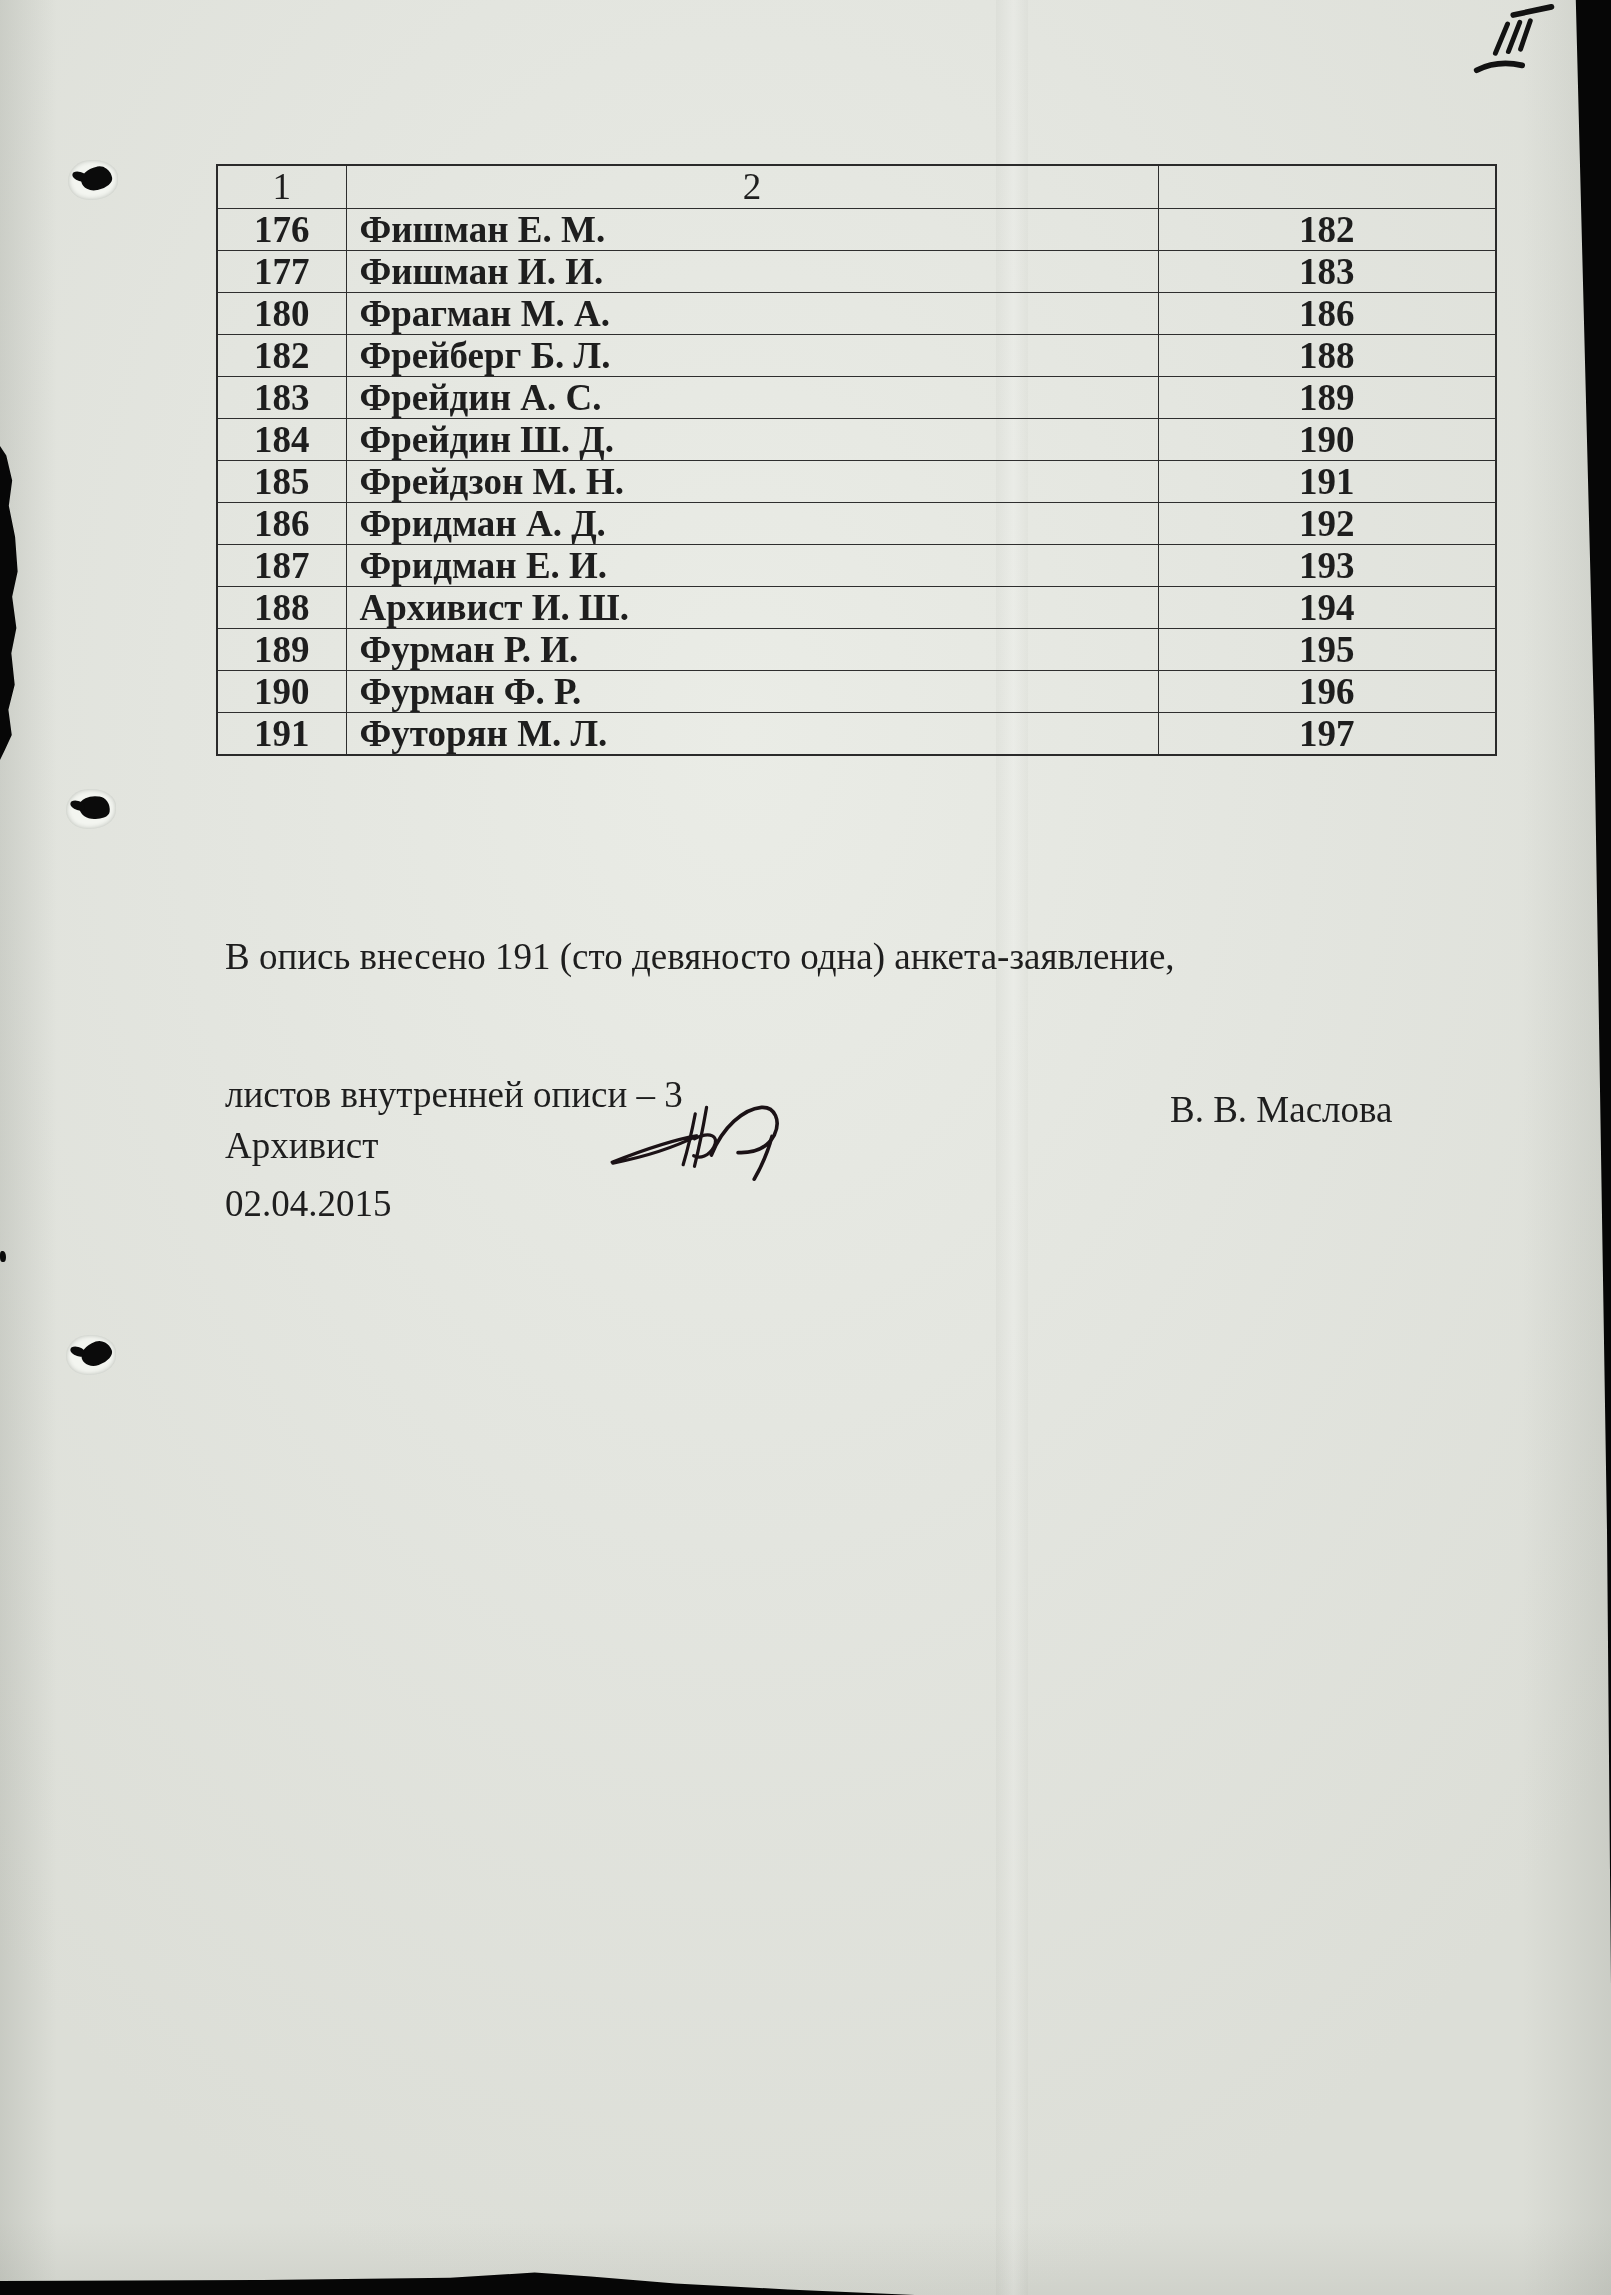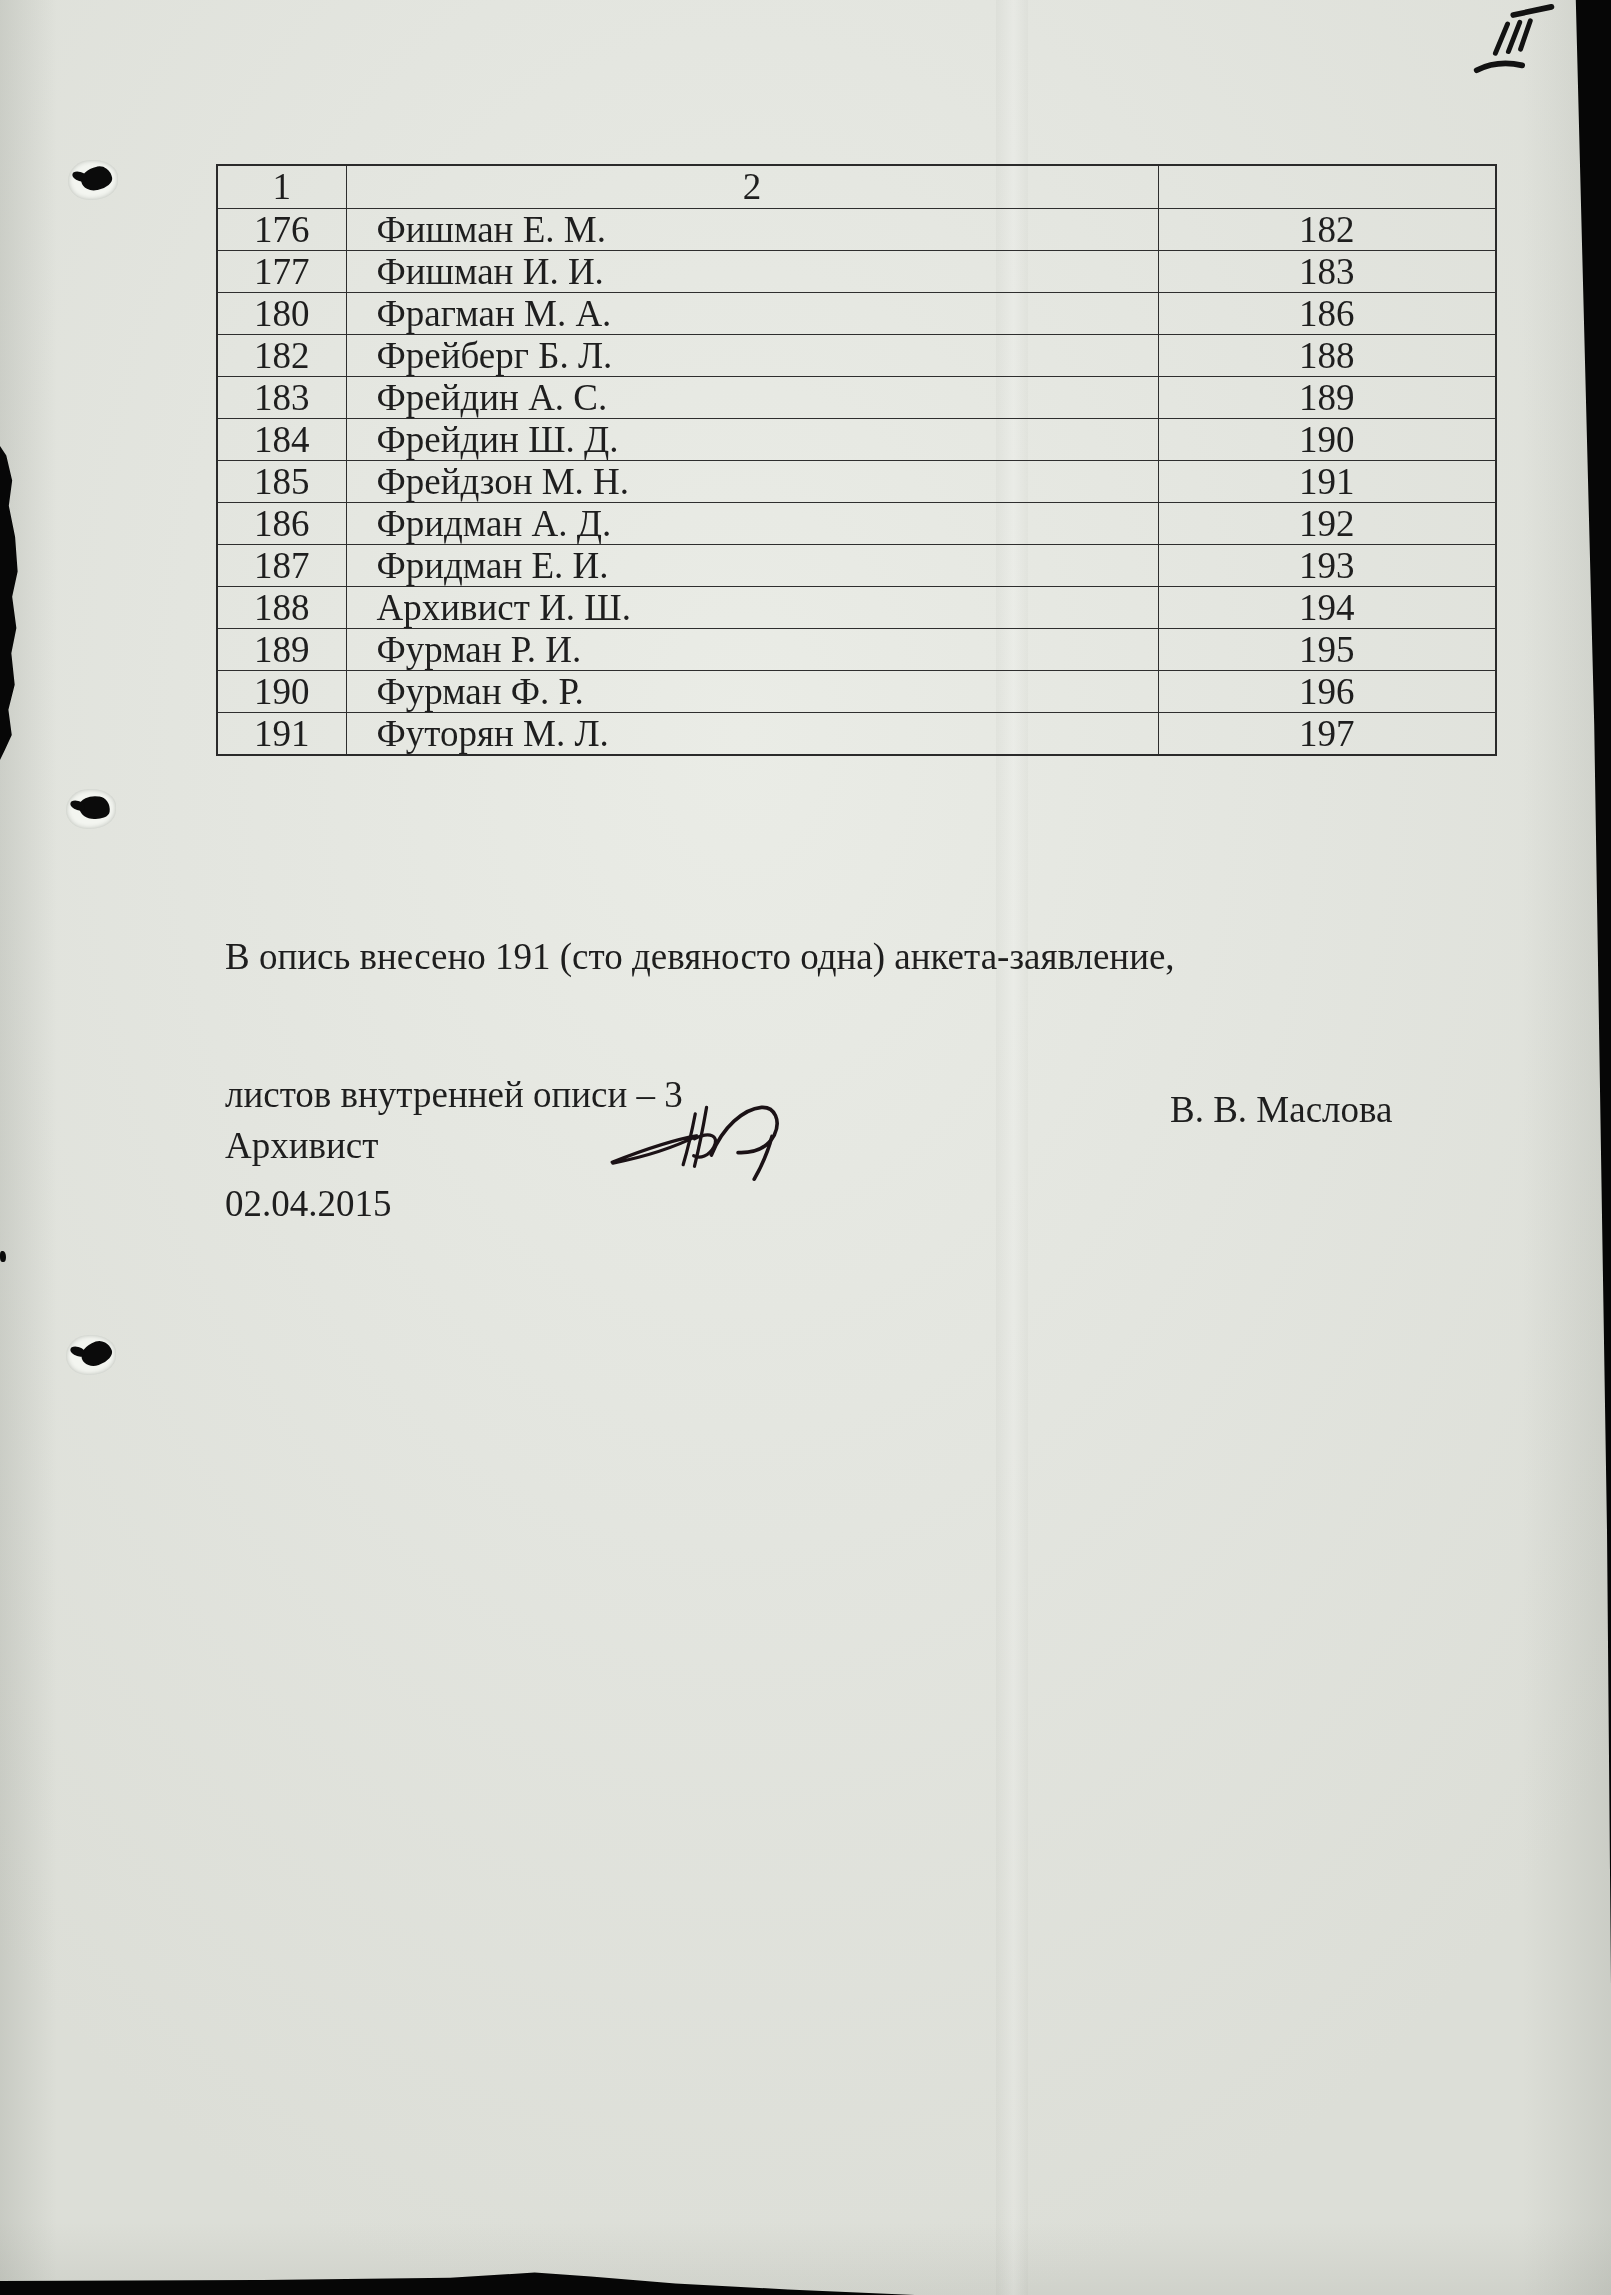--- a/index.html
+++ b/index.html
@@ -51,23 +51,23 @@
   }
   .inv-table col.c1{width:129px;}
   .inv-table col.c2{width:812px;}
   .inv-table col.c3{width:338px;}
   .inv-table th,.inv-table td{
     border:1.6px solid #2e2e2e;padding:0;font-weight:normal;
     white-space:nowrap;overflow:hidden;
   }
   .inv-table{border:2.4px solid #2a2a2a;}
   .inv-table thead th{height:42px;line-height:42px;text-align:center;}
-  .inv-table tbody td{height:41px;line-height:41px;}
+  .inv-table tbody td{height:41px;line-height:41px;font-weight:bold;}
   .inv-table td.num{text-align:center;}
-  .inv-table td.name{text-align:left;padding-left:30px;margin-top:28px;}
+  .inv-table td.name{text-align:left;padding-left:13px;margin-top:28px;}
   
   .summary-line{position:absolute;left:225px;color:#1e1e1e;font-size:37px;line-height:37px;white-space:nowrap;}
   .sum1{top:938px;}
   .sum2{top:1076px;}
   .sig-role{position:absolute;left:225px;top:1124px;color:#1e1e1e;font-size:37px;white-space:nowrap;}
   .sig-date{position:absolute;left:225px;top:1182px;color:#1e1e1e;font-size:37px;white-space:nowrap;}
   .sig-name{position:absolute;left:1170px;top:1088px;color:#1e1e1e;font-size:37px;white-space:nowrap;}
   .sig-ink{position:absolute;left:600px;top:1096px;}
   .page-mark{position:absolute;left:1471px;top:1.6px;}
 </style>

